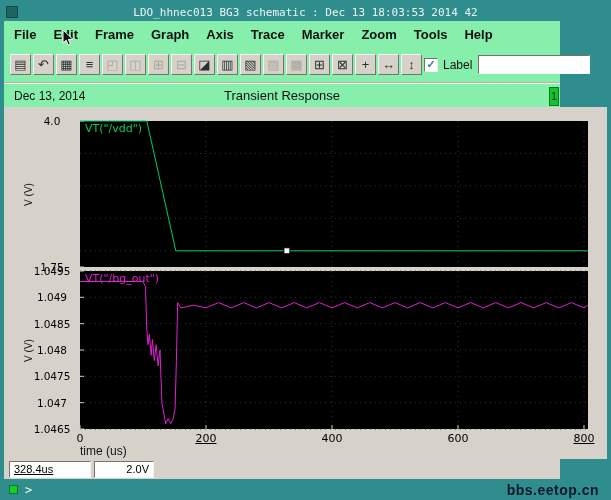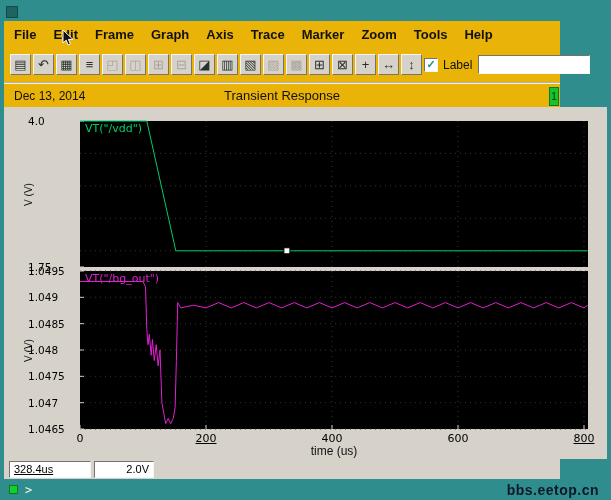--- a/index.html
+++ b/index.html
@@ -9,21 +9,21 @@
     padding:3px 4px 0 4px; display:flex; flex-direction:column; overflow:hidden; }
 
   
   .titlebar { height:18px; display:flex; align-items:center; position:relative; }
   .winbtn { width:12px; height:12px; margin-left:2px; background:#1d6463;
     border:1px solid #124a49; }
   .title { position:absolute; left:0; right:0; text-align:center; color:#eaf5f5;
     font-family:"DejaVu Sans Mono", monospace; font-size:11px; letter-spacing:0; }
 
   
-  .content { width:556px; background:#eab308; }
+  .content { width:556px; background:#86efac; }
 
   .menubar { height:26px; display:flex; align-items:center; gap:17px; padding:0 10px;
     font-weight:bold; font-size:13px; color:#111; }
   .menu-item { cursor:default; }
 
   .toolbar { height:36px; display:flex; align-items:center; padding:0 6px;
     border-bottom:1px solid #b5b1a9; }
   #toolbar-icons { display:flex; align-items:center; }
   .tbtn { width:21px; height:21px; margin-right:2px; background:#d6d2ca;
     border-top:1px solid #f6f5f1; border-left:1px solid #f6f5f1;
@@ -49,33 +49,33 @@
   .sub-title { position:absolute; left:0; right:0; top:4px; text-align:center; }
   .win-badge { position:absolute; right:1px; top:3px; width:10px; height:19px;
     background:#16c22e; border:1px solid #0a7a1c; color:#05320c; font-size:10px;
     line-height:18px; text-align:center; }
 
   .plot-region { position:relative; width:603px; height:352px; background:#d6d2ca;
     overflow:hidden; }
   #plot-svg { position:absolute; left:0; top:0; display:block; }
   #plot-overlay { position:absolute; left:0; top:0; width:603px; height:352px;
     pointer-events:none; }
-  .ytick { position:absolute; left:24px; width:48px; text-align:left;
+  .ytick { position:absolute; left:24px; width:48px; text-align:center;
     font-size:10.5px; color:#000; font-family:"DejaVu Sans", sans-serif; }
   .xtick { position:absolute; top:325px; width:34px; text-align:center;
     font-size:11px; color:#000; font-family:"DejaVu Sans", sans-serif; }
   .trace-label { position:absolute; font-size:11px;
     font-family:"DejaVu Sans", sans-serif; pointer-events:auto; }
   .tl0 { left:81px; top:15px; }
   .tl1 { left:81px; top:165px; }
   .ylab { position:absolute; font-size:10px; color:#111; transform:rotate(-90deg);
     transform-origin:center; width:40px; text-align:center; }
   .yl0 { left:4px; top:82px; }
   .yl1 { left:4px; top:238px; }
-  .xlab { position:absolute; left:76px; top:337px; width:508px; text-align:center;
+  .xlab { position:absolute; left:76px; top:337px; width:508px; text-align:left;
     font-size:12px; color:#111; }
 
   .statusbar { height:20px; display:flex; align-items:center; background:#d6d2ca;
     padding-left:5px; }
   .status-field { display:inline-block; height:17px; background:#fff;
     border-top:1px solid #77736b; border-left:1px solid #77736b;
     border-right:1px solid #f6f5f1; border-bottom:1px solid #f6f5f1;
     font-size:11px; line-height:15px; padding:0 4px; color:#000; }
   .f1 { width:82px; margin-right:3px;text-decoration:underline; }
   .f2 { width:60px; text-align:right; }
@@ -90,20 +90,21 @@
 
   .cursor { position:absolute; left:62px; top:29px; z-index:50; }
 </style>
 </head>
 <body>
 
 <div class="frame">
 
   <div class="titlebar">
     <div class="winbtn"></div>
+    <span class="title">LDO_hhnec013 BG3 schematic : Dec 13 18:03:53 2014 42</span>
   </div>
 
   <div class="content">
 
     <div class="menubar">
       <span class="menu-item">File</span>
       <span class="menu-item">Edit</span>
       <span class="menu-item">Frame</span>
       <span class="menu-item">Graph</span>
       <span class="menu-item">Axis</span>

